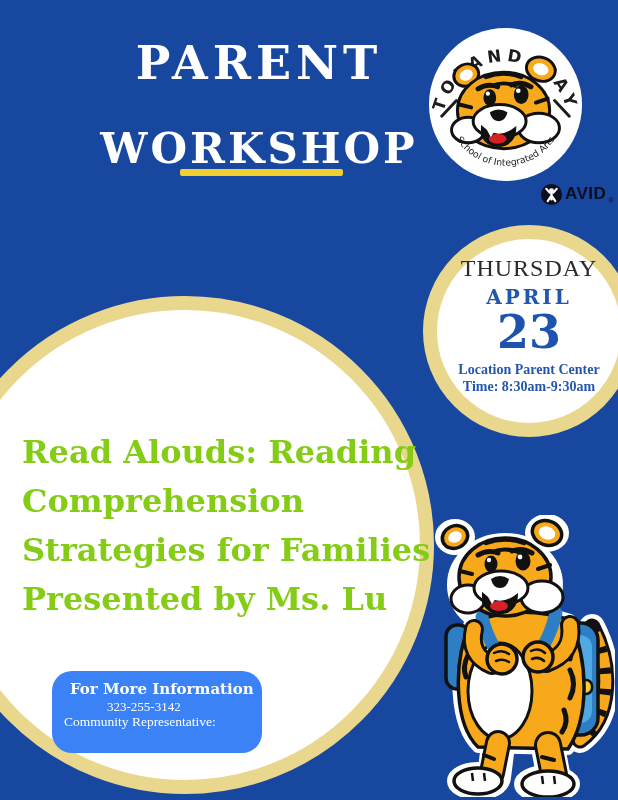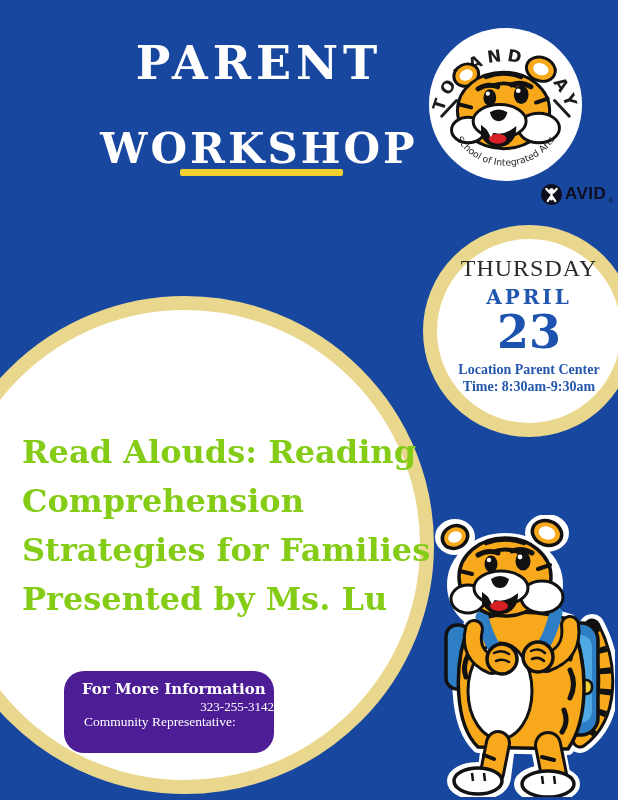--- a/index.html
+++ b/index.html
@@ -68,34 +68,33 @@
   }
   .headline{
     left:22px;top:428px;width:412px;color:#84cc16;
     font-size:32px;font-weight:bold;line-height:49px;
     font-family:"DejaVu Serif", serif;
   }
   .headline div{white-space:nowrap;}
 
   
   .info-box{
-    left:64px;top:671px;width:210px;height:82px;background:#4c1d95;
+    left:52px;top:671px;width:210px;height:82px;background:#3b82f6;
     border-radius:20px;color:#ffffff;box-sizing:border-box;padding-top:9px;
   }
   .ib-heading{
     font-size:15px;font-weight:bold;line-height:19px;padding-left:18px;
     font-family:"DejaVu Serif", serif;
   }
   .ib-phone{
     font-size:13px;line-height:15px;padding-left:55px;
     font-family:"Liberation Serif", serif;
-    text-align:right;
   }
   .ib-role,.ib-name{
-    font-size:13.5px;line-height:16px;padding-left:20px;
+    font-size:13.5px;line-height:16px;padding-left:12px;
     font-family:"Liberation Serif", serif;
   }
 
   
   .mascot{left:430px;top:515px;}
 </style>
 </head>
 <body>
 
 <div class="page">

